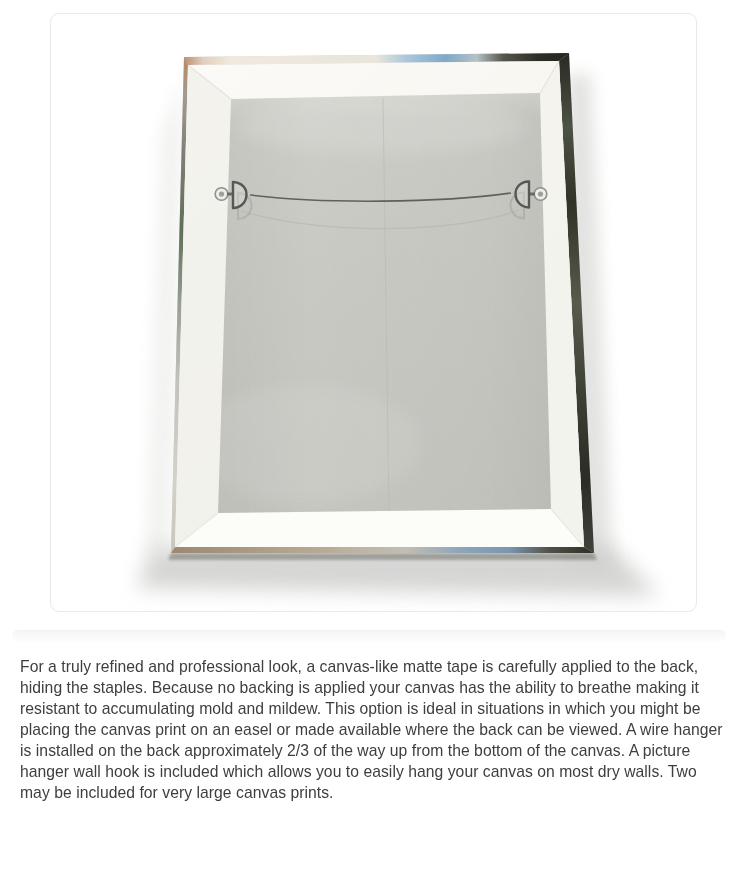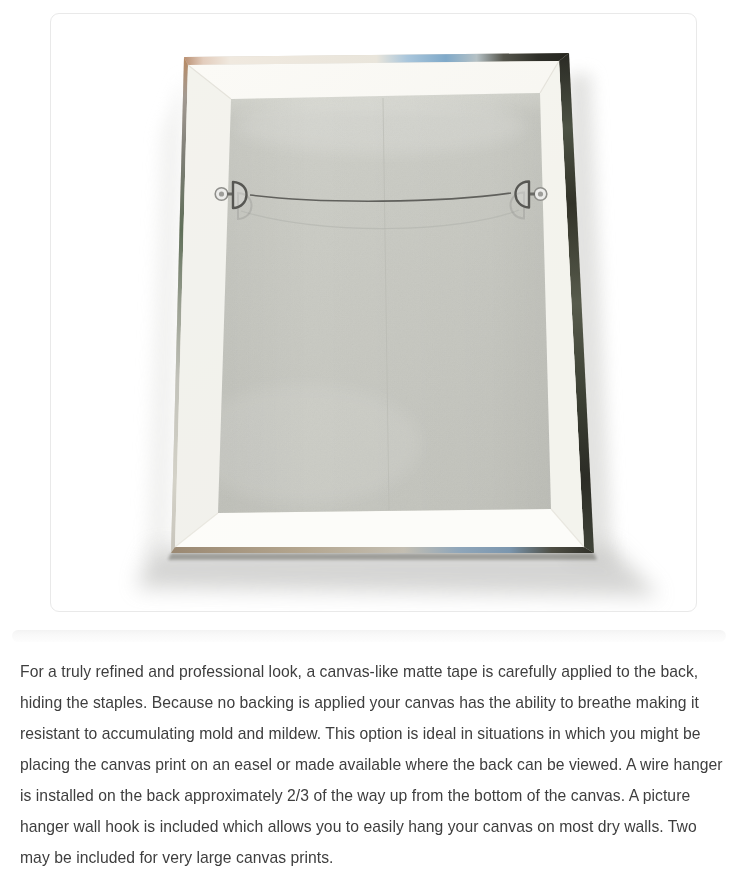--- a/index.html
+++ b/index.html
@@ -34,21 +34,21 @@
   .content h2{
     margin:0 0 12px 0;
     font-size:17px;
     font-weight:700;
     color:#1b1b1b;
     letter-spacing:0.1px;
   }
   .content p{
     margin:0;
     font-size:15.7px;
-    line-height:31px;
+    line-height:21px;
     color:#3e3e3e;
     letter-spacing:0.05px;
   }
 </style>
 </head>
 <body>
 
 <div class="page">
 
   <div class="image-card">

